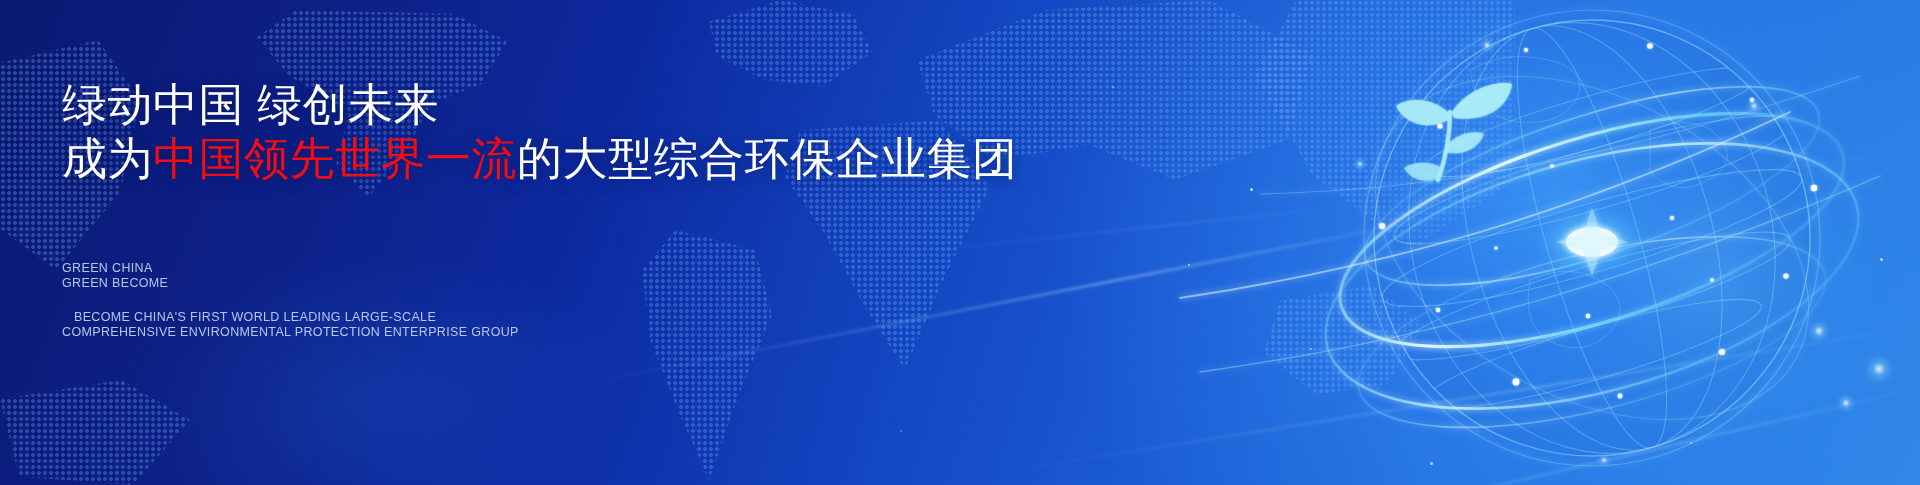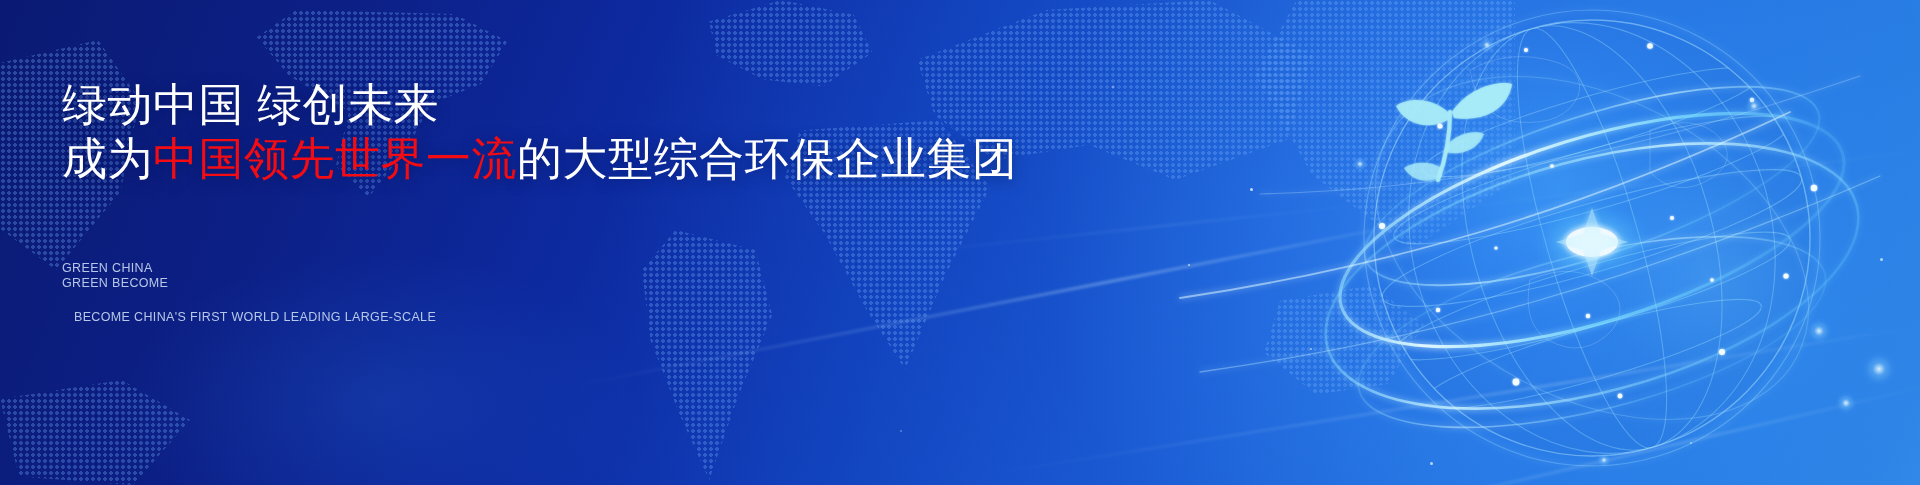--- a/index.html
+++ b/index.html
@@ -291,15 +291,16 @@
     <div class="headline" id="headline-1">绿动中国  绿创未来</div>
 
     <div class="headline" id="headline-2">
       <span>成为</span><span class="hl-red">中国领先世界一流</span><span>的大型综合环保企业集团</span>
     </div>
 
     <div class="tagline" id="tagline-en-1">GREEN CHINA</div>
     <div class="tagline" id="tagline-en-2">GREEN BECOME</div>
 
     <div class="tagline" id="tagline-long-1">BECOME CHINA'S FIRST WORLD LEADING LARGE-SCALE</div>
+    <div class="tagline" id="tagline-long-2">COMPREHENSIVE ENVIRONMENTAL PROTECTION ENTERPRISE GROUP</div>
   </div>
 
 </div>
 
 </body></html>

